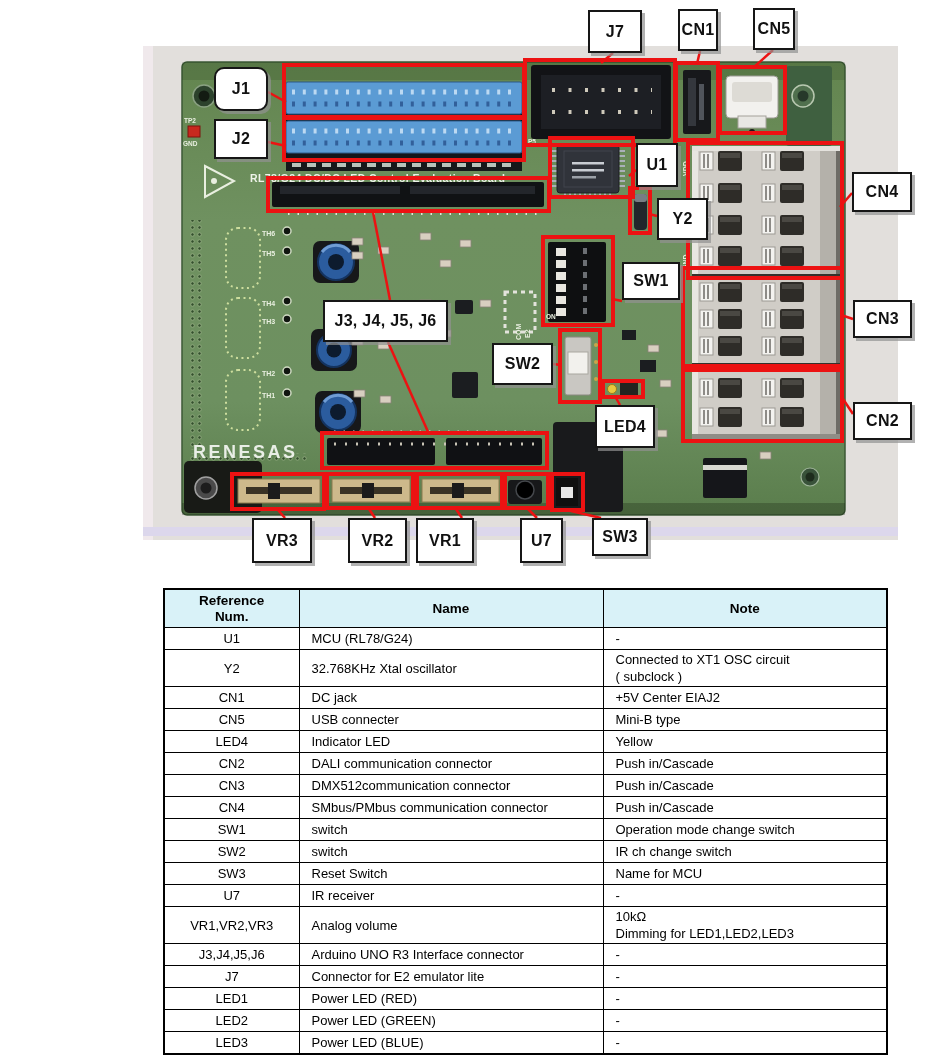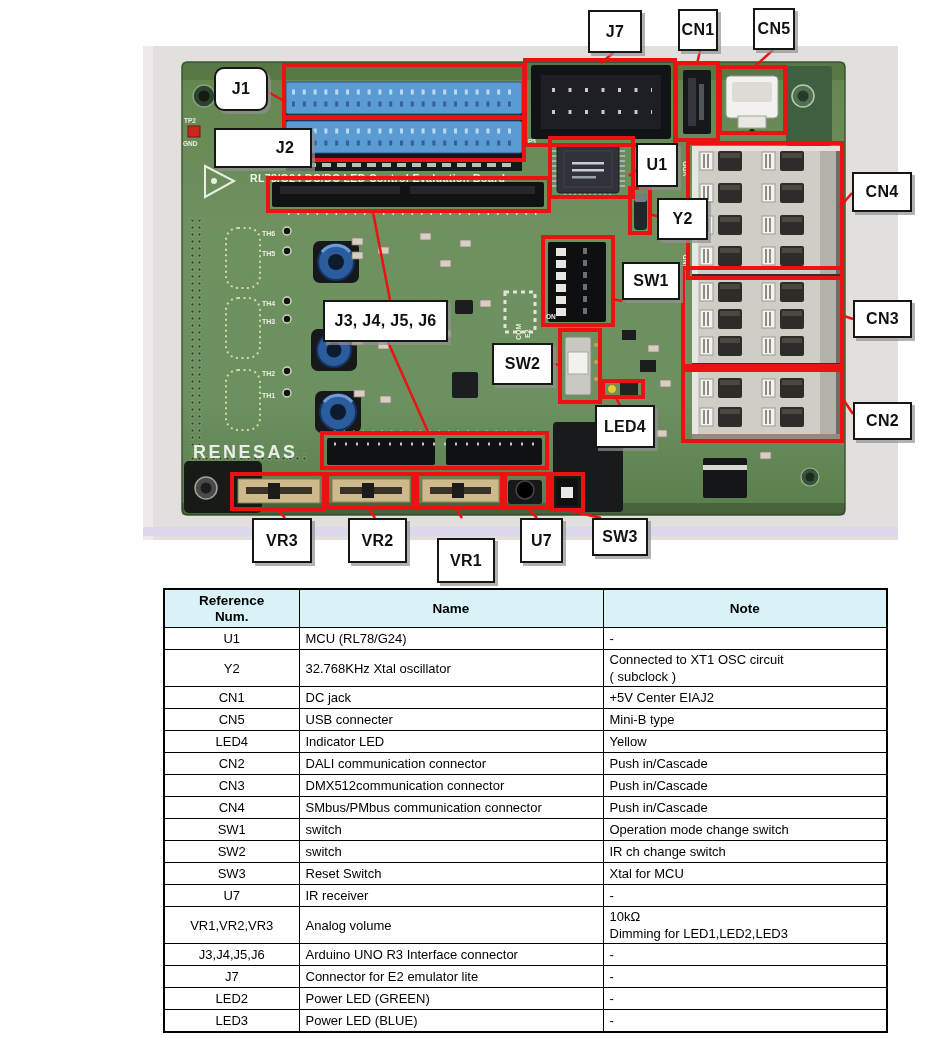--- a/index.html
+++ b/index.html
@@ -21,21 +21,21 @@
     position:absolute;left:163px;top:588px;width:723px;
     border-collapse:collapse;table-layout:fixed;background:#fff;
     border:2px solid #000;
     font-family:"Liberation Sans",sans-serif;font-size:13px;color:#000;
   }
   #comp-table th,#comp-table td{border:1px solid #000;overflow:hidden;}
   #comp-table thead th{
     background:#d9f2f8;font-weight:bold;font-size:13.5px;height:35px;
     white-space:pre-line;line-height:16px;text-align:center;vertical-align:middle;
   }
-  #comp-table td{height:19px;line-height:17px;padding:1px 6px;vertical-align:middle;}
+  #comp-table td{height:19px;line-height:17px;padding:1px 12px;vertical-align:middle;}
   #comp-table td.ref{text-align:center;padding:1px 2px;}
   #comp-table td.note{white-space:pre-line;}
   col.c-ref{width:135px;} col.c-name{width:304px;} col.c-note{width:284px;}
 </style>
 </head>
 <body>
 
 <div id="figure">
   <svg id="board-svg" width="937" height="578" viewBox="0 0 937 578">
     <defs>
@@ -419,36 +419,36 @@
         <line x1="462" y1="518" x2="456" y2="509" stroke="#ec1212" stroke-width="2.5"></line>
         <rect x="505" y="474" width="43" height="34" fill="none" stroke="#ec1212" stroke-width="4"></rect>
         <line x1="537" y1="518" x2="528" y2="509" stroke="#ec1212" stroke-width="2.5"></line>
         <rect x="552" y="474" width="31" height="36" fill="none" stroke="#ec1212" stroke-width="4"></rect>
         <line x1="601" y1="518" x2="571" y2="511" stroke="#ec1212" stroke-width="2.5"></line>
       </g>
   </svg>
 
   <div id="labels">
       <div class="callout-label" style="left: 214px; top: 67px; width: 50px; height: 40px; border-radius: 10px;">J1</div>
-      <div class="callout-label" style="left: 214px; top: 128px; width: 50px; height: 36px; padding-left: 44px;">J2</div>
+      <div class="callout-label" style="left: 214px; top: 119px; width: 50px; height: 36px;">J2</div>
       <div class="callout-label" style="left: 588px; top: 10px; width: 50px; height: 39px;">J7</div>
       <div class="callout-label" style="left: 678px; top: 9px; width: 36px; height: 38px;">CN1</div>
       <div class="callout-label" style="left: 753px; top: 8px; width: 38px; height: 38px;">CN5</div>
       <div class="callout-label" style="left: 636px; top: 143px; width: 38px; height: 40px;">U1</div>
       <div class="callout-label" style="left: 657px; top: 198px; width: 47px; height: 38px;">Y2</div>
       <div class="callout-label" style="left: 622px; top: 262px; width: 54px; height: 34px;">SW1</div>
       <div class="callout-label" style="left: 852px; top: 172px; width: 56px; height: 36px;">CN4</div>
       <div class="callout-label" style="left: 853px; top: 300px; width: 55px; height: 34px;">CN3</div>
       <div class="callout-label" style="left: 853px; top: 402px; width: 55px; height: 34px;">CN2</div>
       <div class="callout-label" style="left: 323px; top: 300px; width: 121px; height: 38px; text-align: right;">J3, J4, J5, J6</div>
       <div class="callout-label" style="left: 492px; top: 343px; width: 57px; height: 38px;">SW2</div>
       <div class="callout-label" style="left: 595px; top: 405px; width: 56px; height: 39px;">LED4</div>
       <div class="callout-label" style="left: 252px; top: 518px; width: 56px; height: 41px; text-align: right;">VR3</div>
       <div class="callout-label" style="left: 348px; top: 518px; width: 55px; height: 41px; text-align: center;">VR2</div>
-      <div class="callout-label" style="left: 437px; top: 518px; width: 54px; height: 41px; margin-top: 20px;">VR1</div>
+      <div class="callout-label" style="left: 416px; top: 518px; width: 54px; height: 41px;">VR1</div>
       <div class="callout-label" style="left: 520px; top: 518px; width: 39px; height: 41px;">U7</div>
       <div class="callout-label" style="left: 592px; top: 518px; width: 52px; height: 34px;">SW3</div>
     </div>
 </div>
 
 <table id="comp-table">
   <colgroup>
       <col class="c-ref">
       <col class="c-name">
       <col class="c-note">
@@ -509,21 +509,21 @@
         <td class="note">Operation mode change switch</td>
       </tr>
       <tr>
         <td class="ref">SW2</td>
         <td class="name">switch</td>
         <td class="note">IR ch change switch</td>
       </tr>
       <tr>
         <td class="ref">SW3</td>
         <td class="name">Reset Switch</td>
-        <td class="note">Xtal for MCU</td>
+        <td class="note">Name for MCU</td>
       </tr>
       <tr>
         <td class="ref">U7</td>
         <td class="name">IR receiver</td>
         <td class="note">-</td>
       </tr>
       <tr>
         <td class="ref">VR1,VR2,VR3</td>
         <td class="name">Analog volume</td>
         <td class="note">10kΩ
@@ -533,20 +533,25 @@
         <td class="ref">J3,J4,J5,J6</td>
         <td class="name">Arduino UNO R3 Interface connector</td>
         <td class="note">-</td>
       </tr>
       <tr>
         <td class="ref">J7</td>
         <td class="name">Connector for E2 emulator lite</td>
         <td class="note">-</td>
       </tr>
       <tr>
+        <td class="ref">LED1</td>
+        <td class="name">Power LED (RED)</td>
+        <td class="note">-</td>
+      </tr>
+      <tr>
         <td class="ref">LED2</td>
         <td class="name">Power LED (GREEN)</td>
         <td class="note">-</td>
       </tr>
       <tr>
         <td class="ref">LED3</td>
         <td class="name">Power LED (BLUE)</td>
         <td class="note">-</td>
       </tr>
     </tbody>

